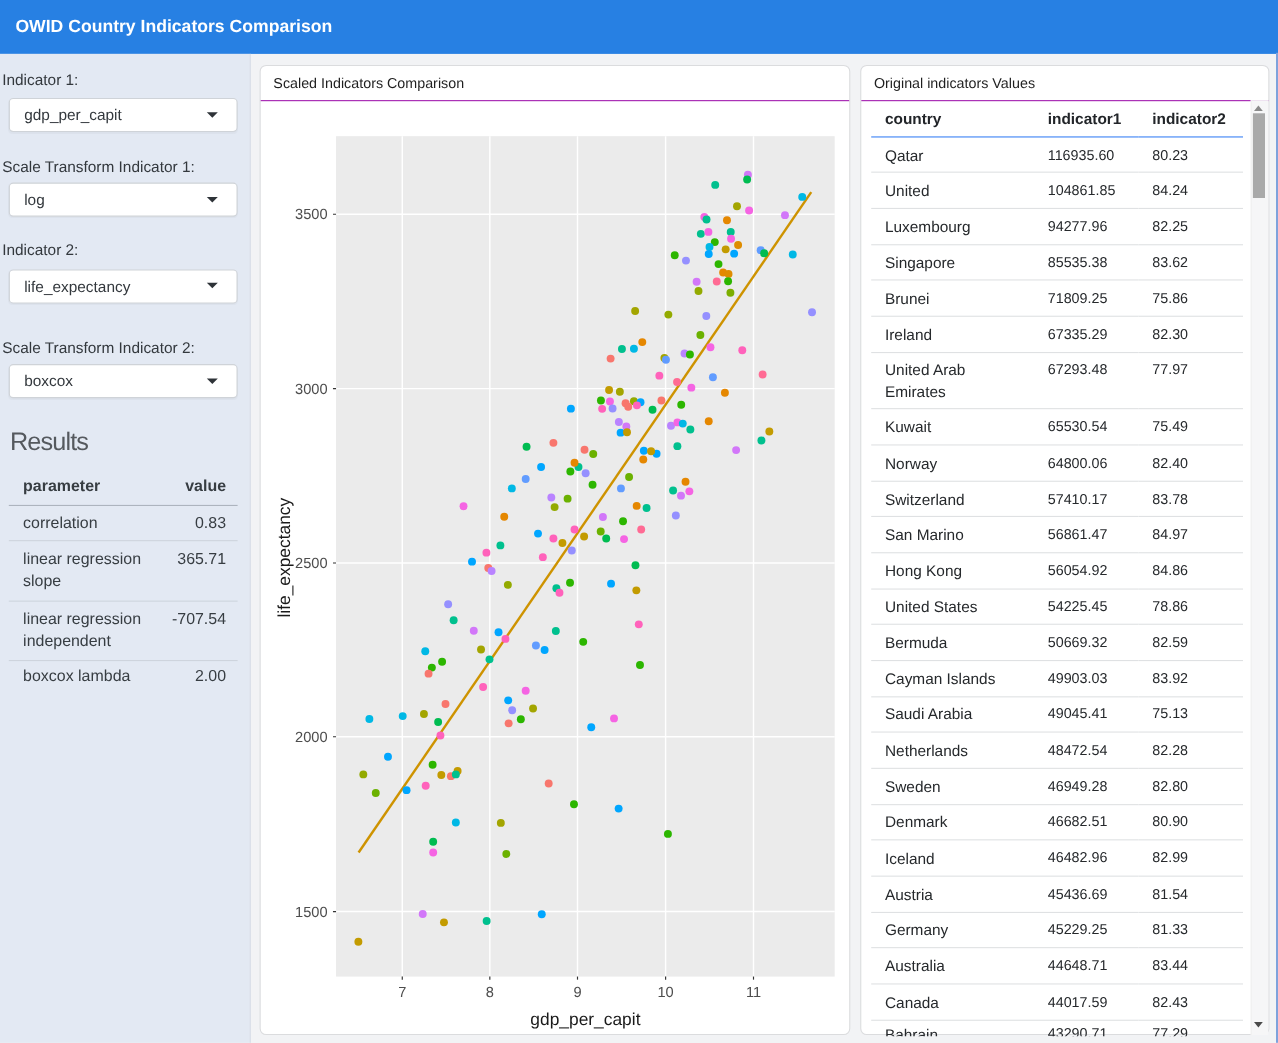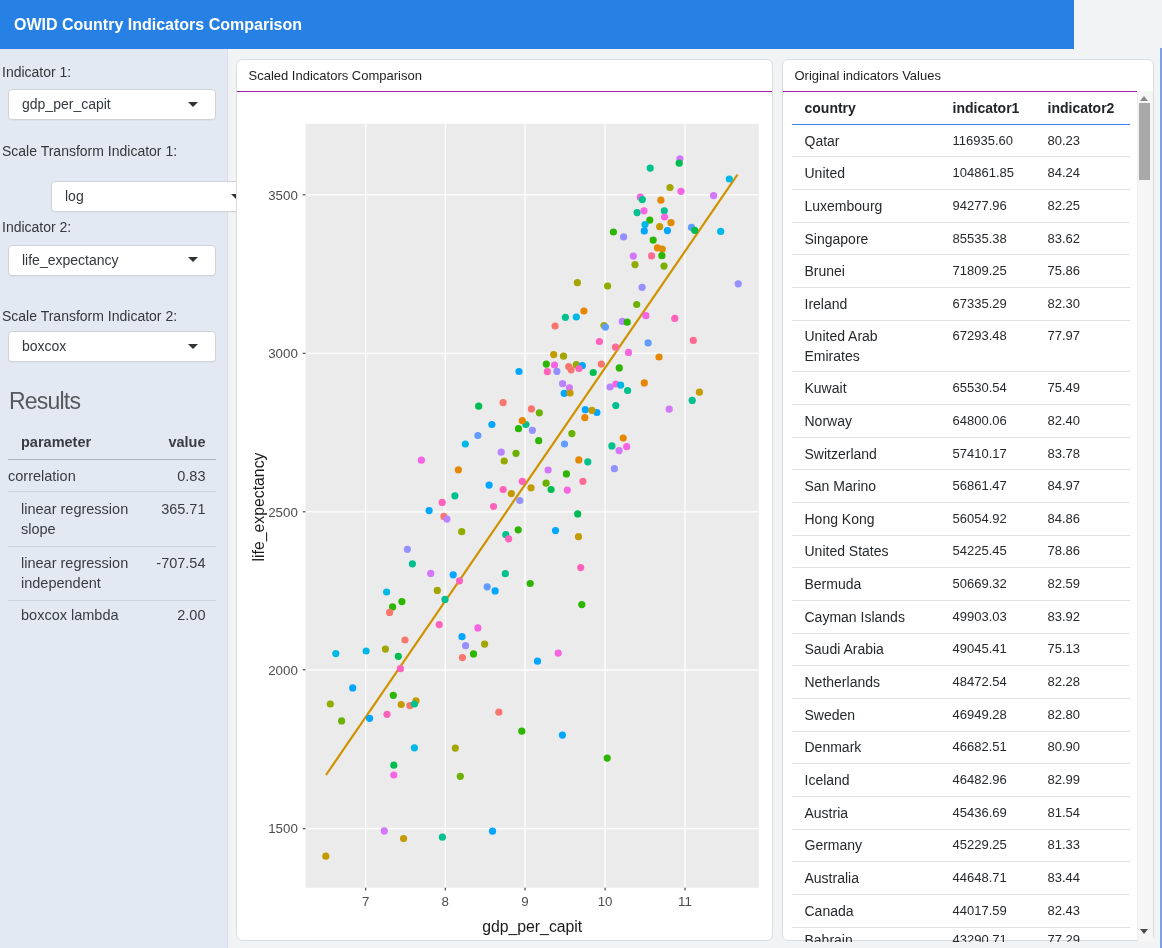--- a/index.html
+++ b/index.html
@@ -1,16 +1,16 @@
 <!DOCTYPE html>
 <html><head><meta charset="utf-8"><title>OWID Country Indicators Comparison</title><style>
 * { margin:0; padding:0; box-sizing:border-box; }
 html,body { width:1162px; height:948px; overflow:hidden; font-family:"Liberation Sans",sans-serif; background:#F2F3F5; }
 .abs { position:absolute; }
-#header { position:absolute; left:0; top:0; width:1074px; height:49px; background:#2780E3; }
+#header { position:absolute; left:0; top:0; width:1162px; height:49px; background:#2780E3; }
 #header .t { position:absolute; left:14px; top:0; line-height:49px; font-size:16px; font-weight:bold; color:#FFFFFF; }
 #sidebar { position:absolute; left:0; top:49px; width:228px; height:899px; background:#E3E9F3; border-right:1px solid #D9DEE7; }
 .lbl { position:absolute; left:2px; font-size:14px; line-height:20px; color:#33383D; font-weight:400; }
 .sel { position:absolute; left:8px; width:208px; height:31px; background:#FFFFFF; border:1px solid #CFD3D8; border-radius:4px; box-shadow:0 1px 1px rgba(0,0,0,0.03); font-size:14px; line-height:29px; color:#33383D; padding-left:13px; }
 .sel .car { position:absolute; right:17px; top:11.6px; width:0; height:0; border-left:5px solid transparent; border-right:5px solid transparent; border-top:5.5px solid #2E3338; }
 .rline { position:absolute; font-size:14.5px; line-height:20px; color:#373D42; }
 .rnum { position:absolute; left:0; width:205.5px; text-align:right; font-size:14.5px; line-height:20px; color:#373D42; }
 .rbord { position:absolute; left:8px; width:207.5px; height:0; border-top:1px solid #CED4DD; }
 .card { position:absolute; top:59px; background:#FFFFFF; border:1px solid #DBDCDE; border-radius:6px; }
 .chead { position:absolute; left:0; top:0; right:0; height:31.5px; border-bottom:1px solid #a21caf; font-size:13px; line-height:31px; color:#1F1F1F; padding-left:11.5px; }
@@ -33,30 +33,30 @@
 #edge { position:absolute; left:1160.3px; top:48px; width:1.7px; height:900px; background:#7EA2DC; }
 </style></head>
 <body>
 <div id="header">
     <div class="t">OWID Country Indicators Comparison</div>
   </div>
 <div id="sidebar"></div>
 <div class="lbl" style="top:61.7px;">Indicator 1:</div>
 <div class="sel" style="top:89px;">gdp_per_capit<span class="car"></span></div>
 <div class="lbl" style="top:140.9px;">Scale Transform Indicator 1:</div>
-<div class="sel" style="top:181px;margin-left:43px;">log<span class="car"></span></div>
+<div class="sel" style="top:166px;">log<span class="car"></span></div>
 <div class="lbl" style="top:217.3px;">Indicator 2:</div>
 <div class="sel" style="top:244.5px;">life_expectancy<span class="car"></span></div>
 <div class="lbl" style="top:305.8px;">Scale Transform Indicator 2:</div>
 <div class="sel" style="top:331px;">boxcox<span class="car"></span></div>
 <div class="abs" style="left:9px;top:387.7px;font-size:23px;line-height:26px;letter-spacing:-0.8px;color:#55595E;">Results</div>
 <div class="rline" style="left:21px;top:431.6px;font-weight:bold;">parameter</div>
 <div class="rnum" style="top:431.6px;font-weight:bold;">value</div>
 <div class="rbord" style="top:459.2px;border-top-color:#ADB4BE;"></div>
-<div class="rline" style="left:8px;top:466.3px;">correlation</div>
+<div class="rline" style="left:21px;top:466.3px;">correlation</div>
 <div class="rnum" style="top:466.3px;">0.83</div>
 <div class="rbord" style="top:490.7px;"></div>
 <div class="rline" style="left:21px;top:498.5px;">linear regression<br>slope</div>
 <div class="rnum" style="top:498.5px;">365.71</div>
 <div class="rbord" style="top:545.7px;"></div>
 <div class="rline" style="left:21px;top:553px;">linear regression<br>independent</div>
 <div class="rnum" style="top:553px;">-707.54</div>
 <div class="rbord" style="top:600.2px;"></div>
 <div class="rline" style="left:21px;top:605.1px;">boxcox lambda</div>
 <div class="rnum" style="top:605.1px;">2.00</div>

